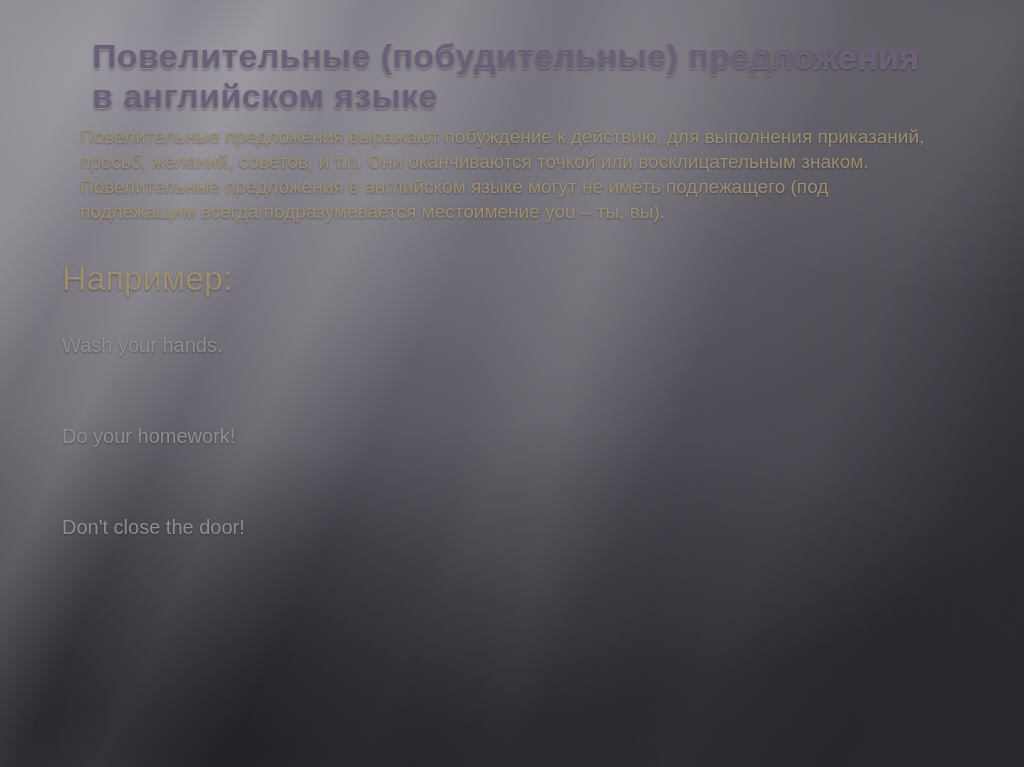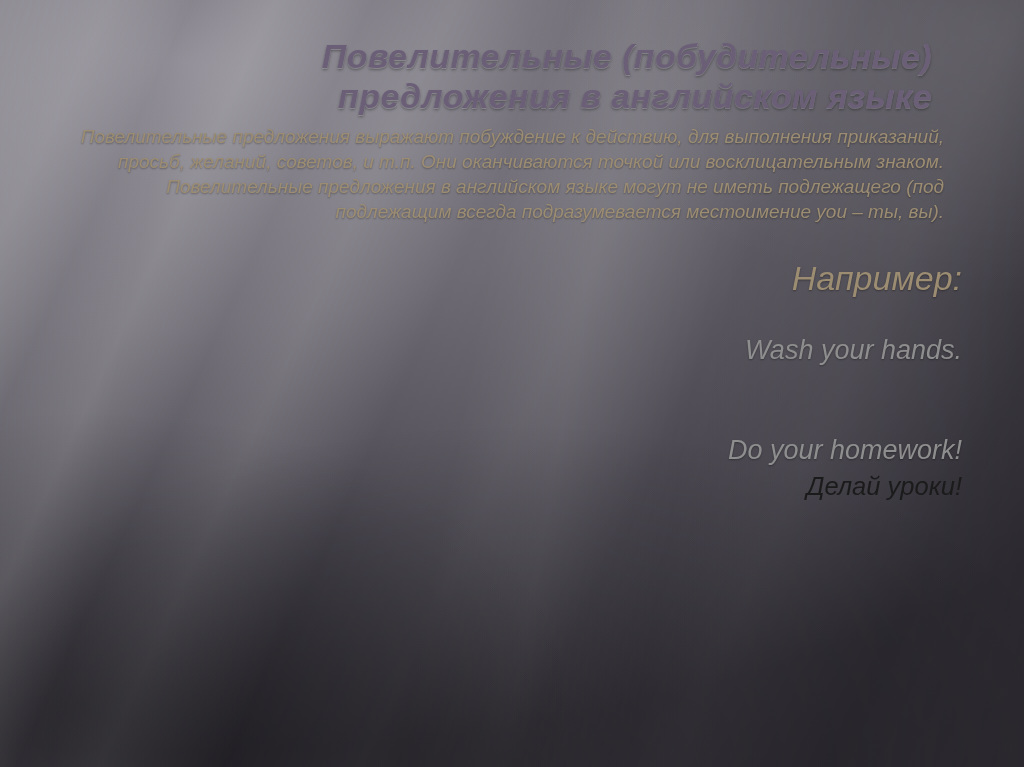--- a/index.html
+++ b/index.html
@@ -58,22 +58,21 @@
       radial-gradient(70% 55% at 8% 92%, rgba(0,0,0,0.28) 0%, rgba(0,0,0,0) 70%),
       radial-gradient(60% 50% at 96% 4%, rgba(255,255,255,0.10) 0%, rgba(255,255,255,0) 70%),
       radial-gradient(80% 60% at 50% 100%, rgba(0,0,0,0.30) 0%, rgba(0,0,0,0) 75%);
     pointer-events: none;
   }
 
   .content {
     position: relative;
     z-index: 3;
     padding: 36px 62px 0 62px;
-    text-align: right;
-    font-style: italic;
+    text-align: left;
   }
 
   .title {
     font-size: 34px;
     line-height: 1.18;
     font-weight: bold;
     color: #6b5f78;
     text-shadow:
       0 1px 0 rgba(255,255,255,0.22),
       0 2px 3px rgba(0,0,0,0.35);
@@ -95,21 +94,21 @@
     text-shadow: 0 1px 2px rgba(0,0,0,0.32);
   }
 
   .pair {
     margin-top: 2px;
   }
   .pair.spaced {
     margin-top: 64px;
   }
   .en {
-    font-size: 27px;
+    font-size: 20px;
     line-height: 1.36;
     color: #8e8e8e;
     text-shadow: 0 1px 2px rgba(0,0,0,0.30);
   }
   .ru {
     font-size: 25.5px;
     line-height: 1.36;
     color: #1b1b1b;
   }
 </style>
@@ -124,20 +123,20 @@
     <p class="body-text">Повелительные предложения выражают побуждение к действию, для выполнения приказаний, просьб, желаний, советов, и т.п. Они оканчиваются точкой или восклицательным знаком. Повелительные предложения в английском языке могут не иметь подлежащего (под подлежащим всегда подразумевается местоимение you – ты, вы).</p>
 
     <p class="example-label">Например:</p>
 
     <div class="pair">
       <div class="en">Wash your hands.</div>
     </div>
 
     <div class="pair spaced">
       <div class="en">Do your homework!</div>
-      <div class="ru">Делай уроки!</div>
     </div>
 
     <div class="pair spaced">
+      <div class="en">Don't close the door!</div>
     </div>
 
   </div>
 </div>
 
 </body></html>

